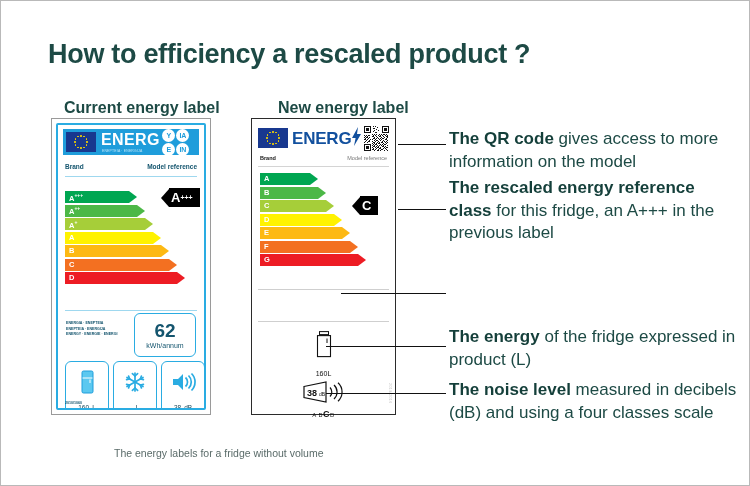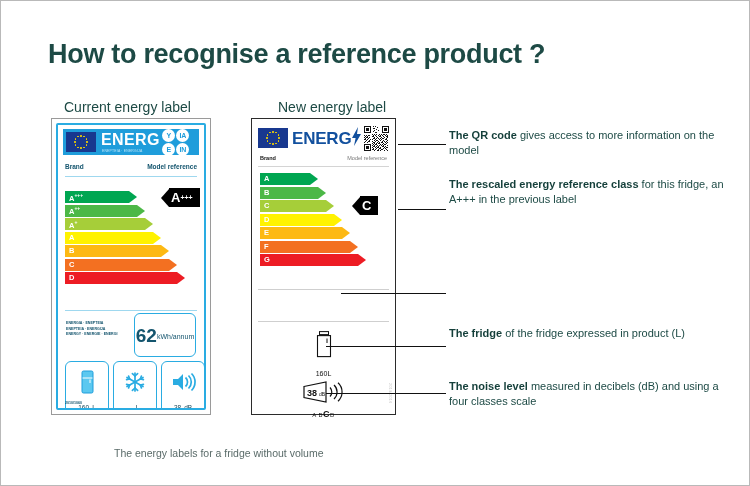--- a/index.html
+++ b/index.html
@@ -22,22 +22,22 @@
     left: 47px; top: 38px;
     font-size: 27px;
     font-weight: bold;
     color: #1d4a45;
     letter-spacing: -0.3px;
     white-space: nowrap;
   }
 
   .col-head {
     position: absolute;
-    font-size: 14px;
-    font-weight: normal;
+    font-size: 16px;
+    font-weight: bold;
     color: #1d4a45;
     white-space: nowrap;
   }
   #head-current { left: 63px; top: 98px; }
   #head-new { left: 277px; top: 98px; }
 
   
   .label-card {
     position: absolute;
     background: #ffffff;
@@ -186,21 +186,21 @@
     line-height: 1.55;
     font-weight: bold;
     white-space: nowrap;
   }
   #cur-kwhbox {
     position: absolute;
     right: 8px; top: 188px;
     width: 62px; height: 44px;
     border: 1.2px solid #2aace2;
     border-radius: 6px;
-    display: flex; flex-direction: row;
+    display: flex; flex-direction: column;
     align-items: center; justify-content: center;
   }
   #cur-kwh-num { font-size: 19px; font-weight: bold; color: #14556e; line-height: 1; }
   #cur-kwh-unit { font-size: 7px; color: #14556e; margin-top: 2px; }
 
   .cur-cell {
     position: absolute;
     width: 44px; height: 56px;
     border: 1.2px solid #2aace2;
     border-radius: 6px;
@@ -315,21 +315,21 @@
     color: #bdbdbd;
     writing-mode: vertical-rl;
     letter-spacing: 0.4px;
   }
 
   
   .anno {
     position: absolute;
     left: 448px;
     width: 290px;
-    font-size: 11px;
+    font-size: 17px;
     line-height: 1.33;
     color: #1d4a45;
   }
   .anno b { font-weight: bold; color: #143f3a; }
   #anno-qr    { top: 127px; }
   #anno-class { top: 176px; }
   #anno-energy{ top: 250px; }
   #anno-volume{ top: 325px; }
   #anno-noise { top: 378px; }
 
@@ -344,21 +344,21 @@
     left: 113px; top: 446px;
     font-size: 10.5px;
     color: #5a6b69;
   }
 </style>
 </head>
 <body>
 
 <div id="canvas">
 
-  <div id="title">How to recognise a reference product ?</div>
+  <div id="title">How to efficiency a rescaled product ?</div>
 
   <div class="col-head" id="head-current">Current energy label</div>
   <div class="col-head" id="head-new">New energy label</div>
 
   <div class="label-card" id="current-label">
     <div id="current-inner">
 
       <div id="cur-header">
         <div id="cur-flag">
             <div class="star" style="left: 14.2px; top: 3px;"></div>
@@ -772,20 +772,20 @@
   <div class="leader" style="left:325px; top:345px; width:120px;"></div>
   <div class="leader" style="left:325px; top:392px; width:120px;"></div>
 
   <div class="anno" id="anno-qr">
     <b>The QR code</b><span> gives access to more information on the model</span>
   </div>
   <div class="anno" id="anno-class">
     <b>The rescaled energy reference class</b><span> for this fridge, an A+++ in the previous label</span>
   </div>
   <div class="anno" id="anno-volume">
-    <b>The fridge</b><span> of the fridge expressed in product (L)</span>
+    <b>The energy</b><span> of the fridge expressed in product (L)</span>
   </div>
   <div class="anno" id="anno-noise">
     <b>The noise level</b><span> measured in decibels (dB) and using a four classes scale</span>
   </div>
 
   <div id="caption">The energy labels for a fridge without volume</div>
 </div>
 
 </body></html>

